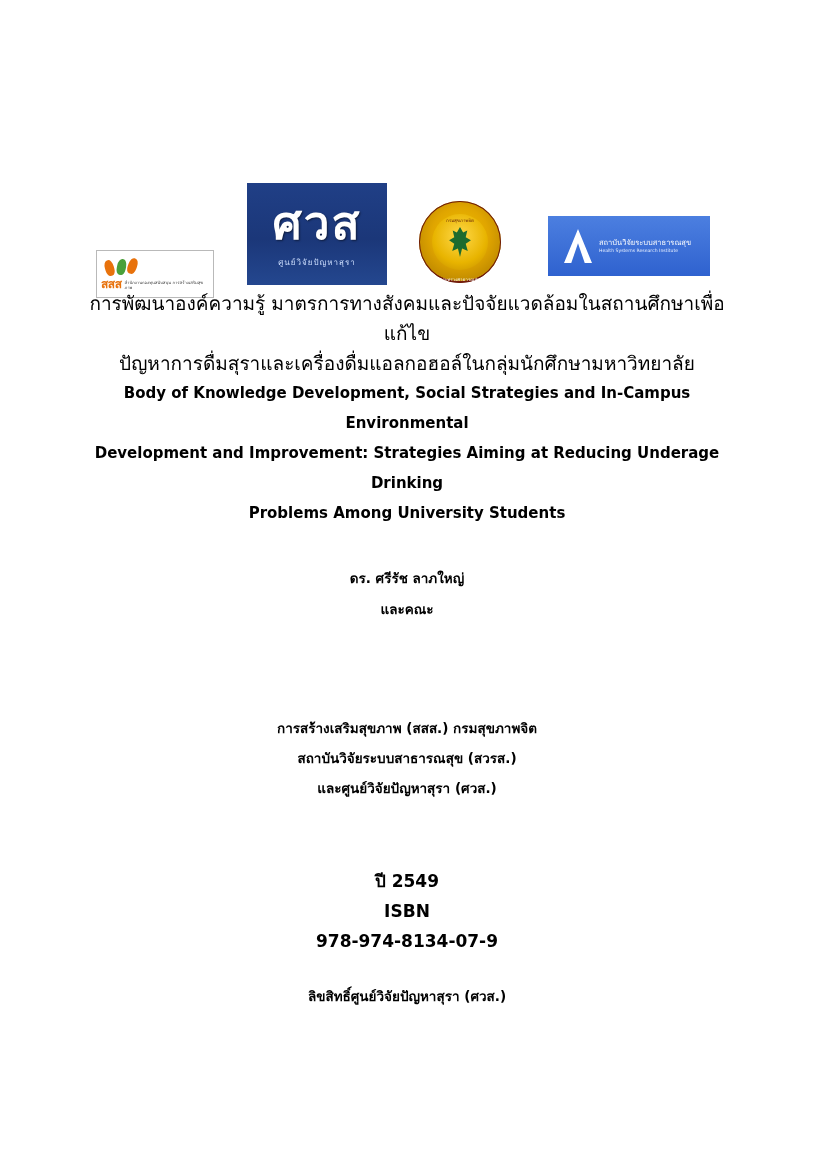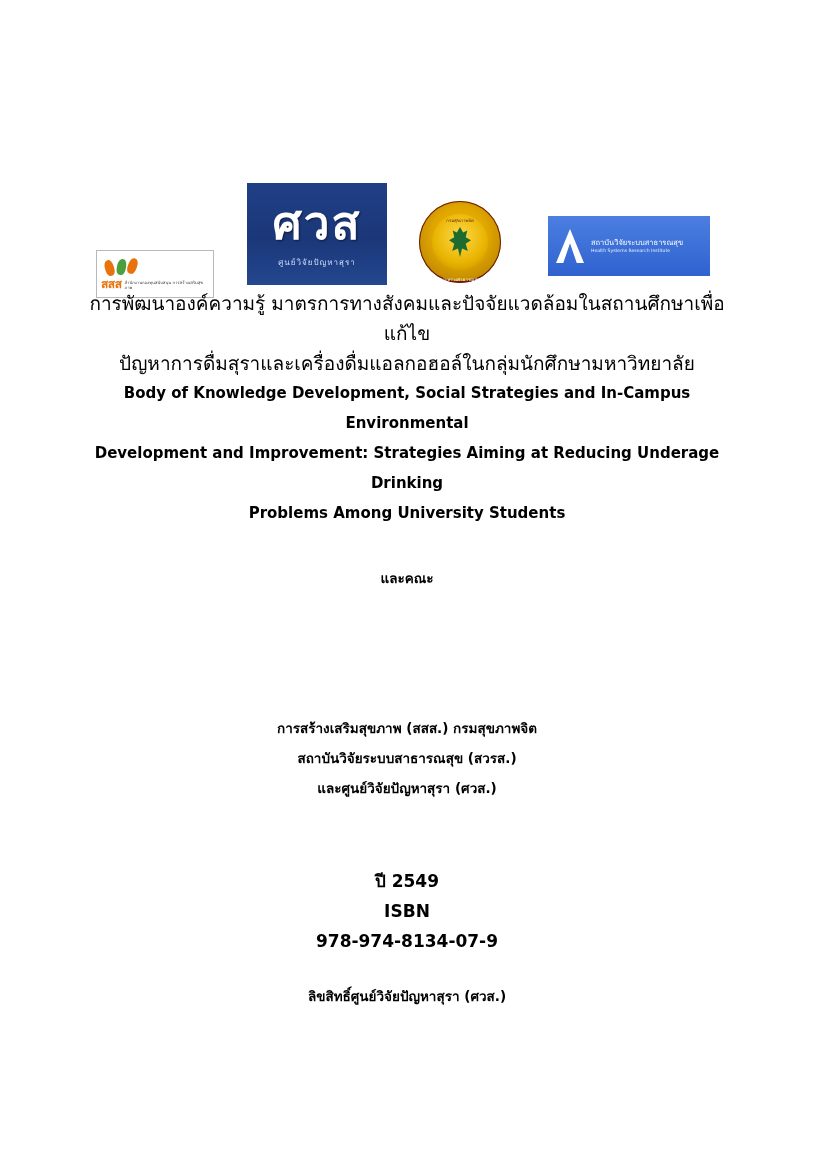--- a/index.html
+++ b/index.html
@@ -165,21 +165,21 @@
   
   .logo-hsri {
     left: 548px;
     top: 128px;
     width: 162px;
     height: 60px;
     background: #3a6fd8;
     background: linear-gradient(180deg, #4c7fe0 0%, #2f62cf 100%);
     display: flex;
     align-items: center;
-    padding-left: 8px;
+    padding-left: 16px;
     box-sizing: border-box;
   }
   .logo-hsri .mark {
     width: 28px;
     height: 34px;
     background: #ffffff;
     margin-right: 7px;
     clip-path: polygon(50% 0%, 100% 100%, 74% 100%, 50% 42%, 26% 100%, 0% 100%);
   }
   .logo-hsri .htxt .l1 {
@@ -303,20 +303,21 @@
 
   <div class="title-block">
     <div class="title-th">การพัฒนาองค์ความรู้ มาตรการทางสังคมและปัจจัยแวดล้อมในสถานศึกษาเพื่อแก้ไข</div>
     <div class="title-th">ปัญหาการดื่มสุราและเครื่องดื่มแอลกอฮอล์ในกลุ่มนักศึกษามหาวิทยาลัย</div>
     <div class="title-en">Body of Knowledge Development, Social Strategies and In-Campus Environmental</div>
     <div class="title-en">Development and Improvement: Strategies Aiming at Reducing Underage Drinking</div>
     <div class="title-en">Problems Among University Students</div>
   </div>
 
   <div class="author-block">
+    <div>ดร.  ศรีรัช ลาภใหญ่</div>
     <div>และคณะ</div>
   </div>
 
   <div class="funding-block">
     <div>การสร้างเสริมสุขภาพ  (สสส.)  กรมสุขภาพจิต</div>
     <div>สถาบันวิจัยระบบสาธารณสุข (สวรส.)</div>
     <div>และศูนย์วิจัยปัญหาสุรา (ศวส.)</div>
   </div>
 
   <div class="pub-block">

